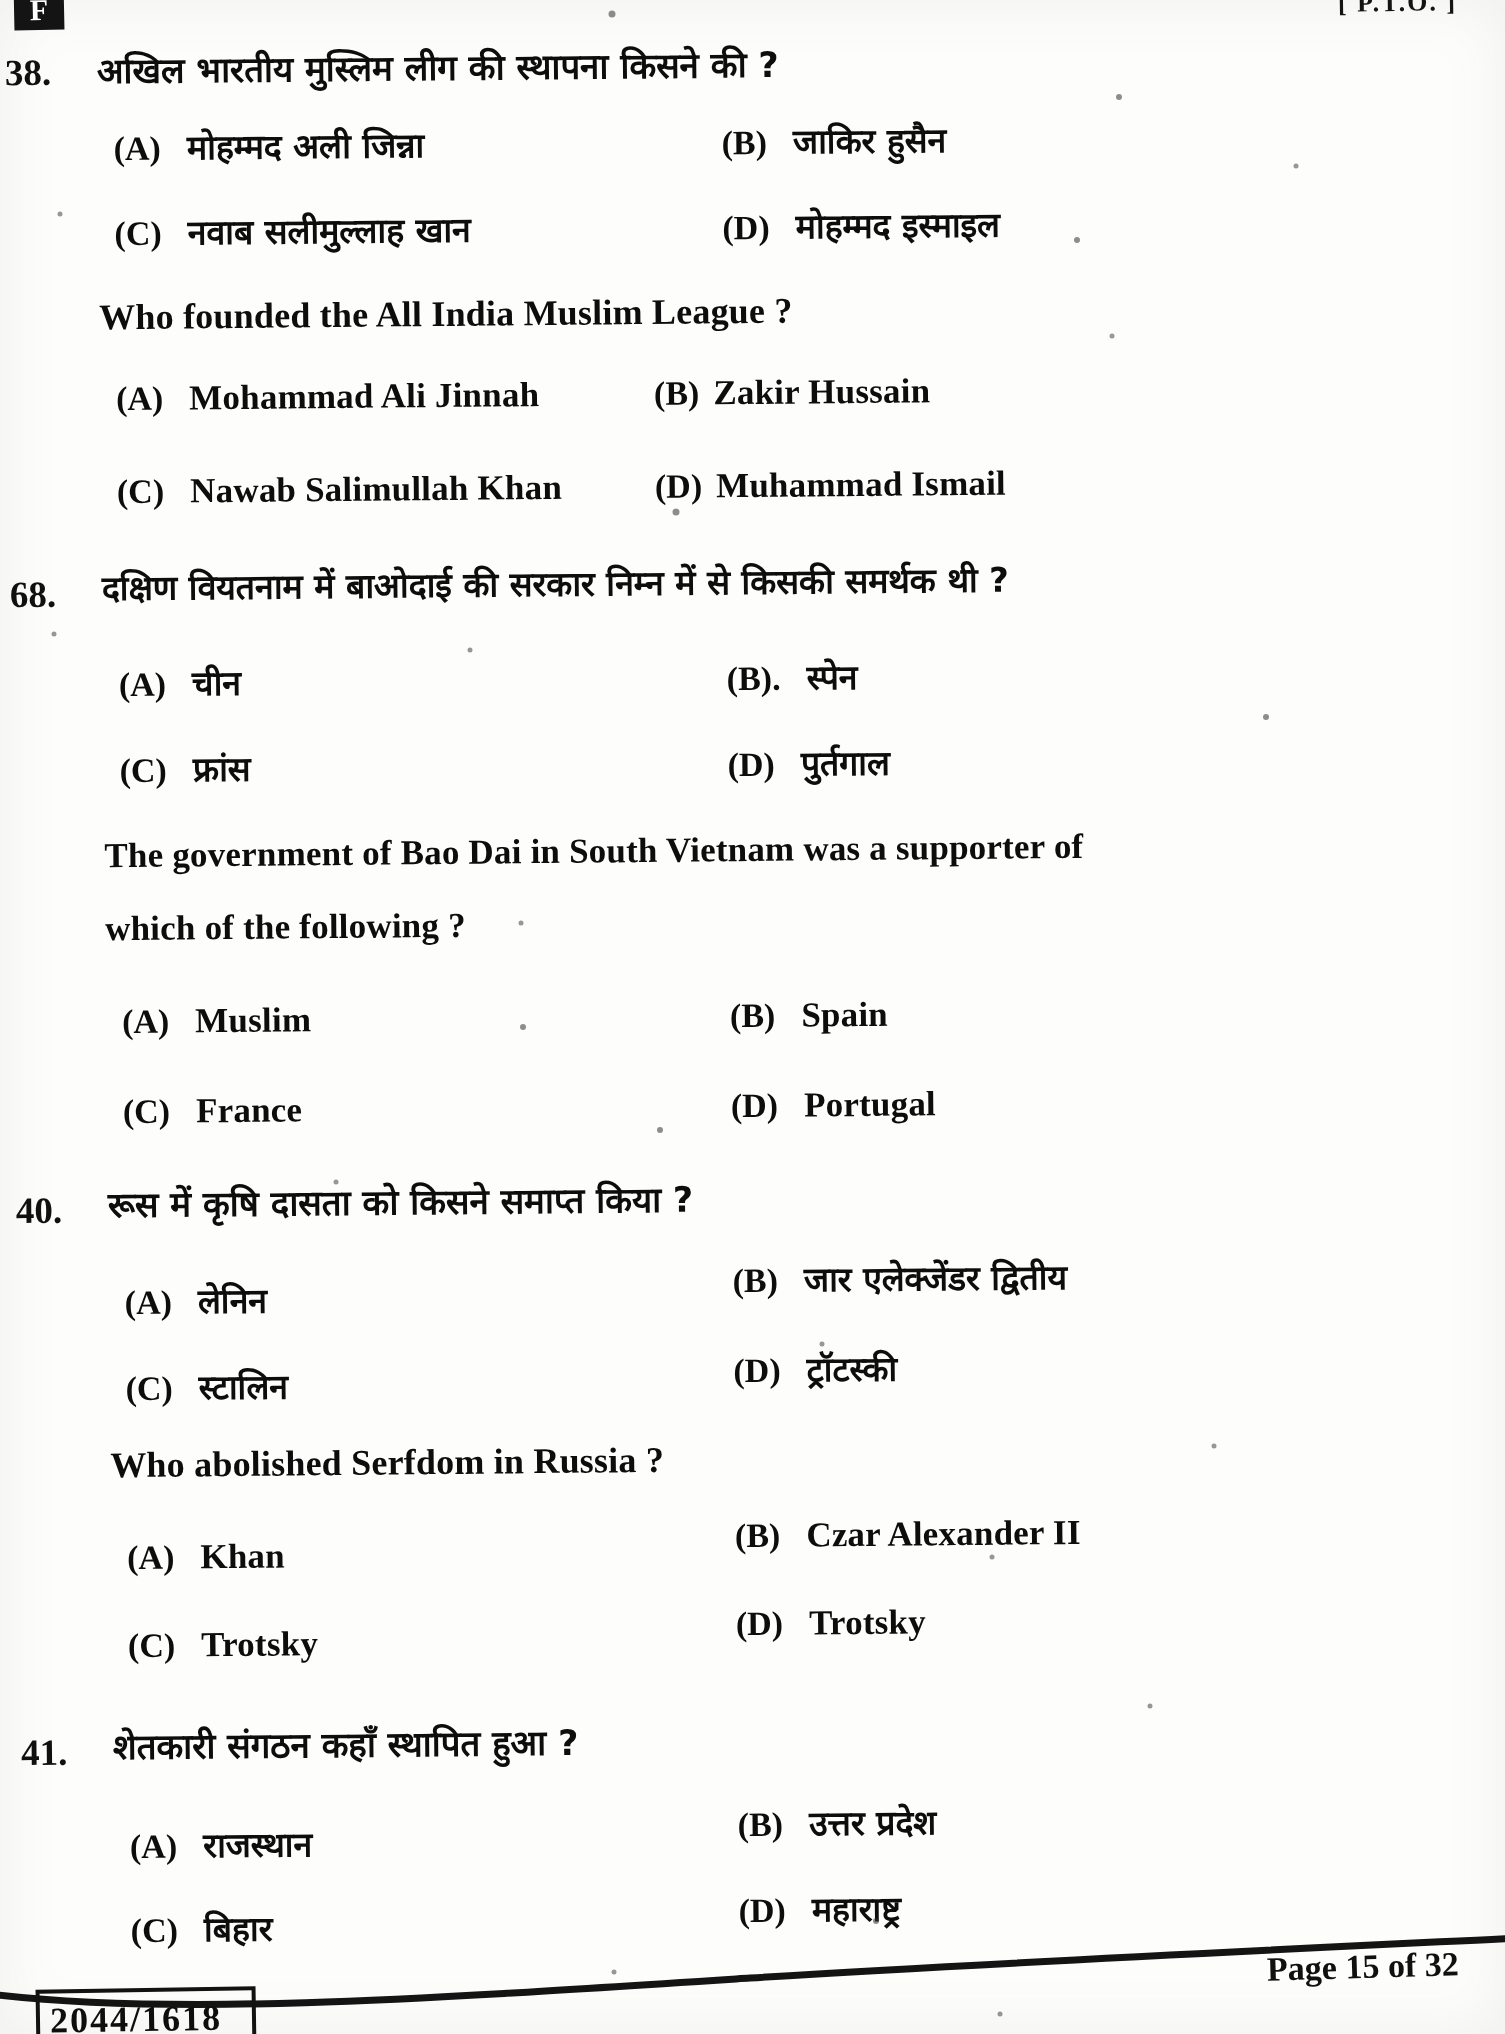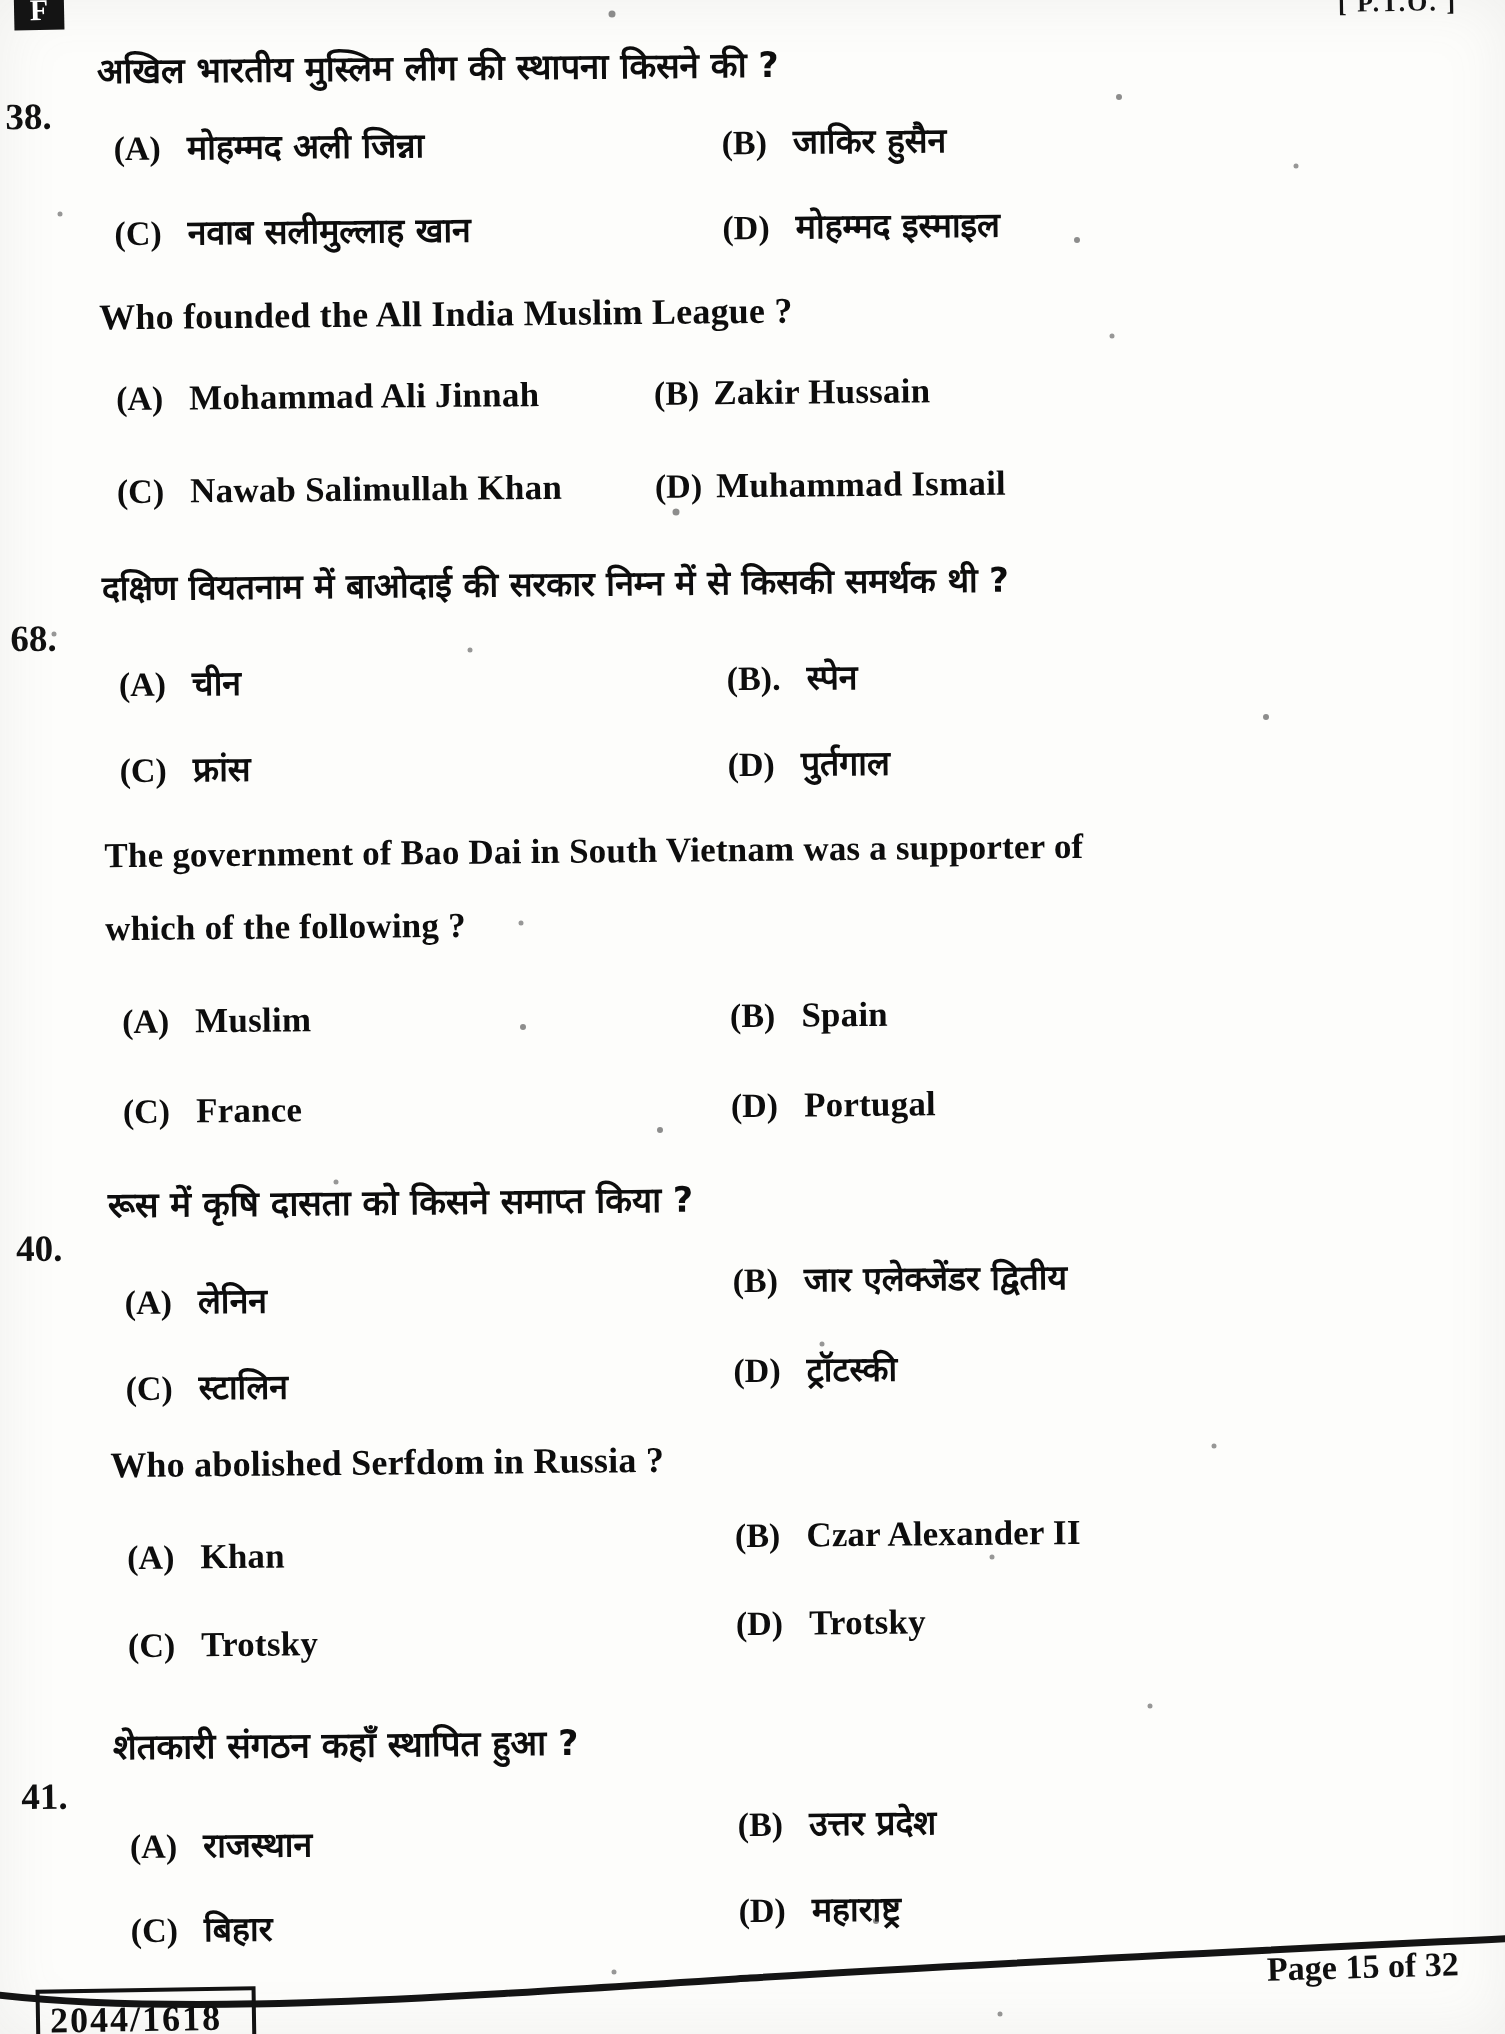--- a/index.html
+++ b/index.html
@@ -73,21 +73,20 @@
 
   .qblock { position: absolute; left: 0; width: 1400px; }
 
   .qnum {
     position: absolute;
     left: 14px;
     font-family: "Liberation Serif", serif;
     font-weight: 700;
     font-size: 37px;
     color: #101010;
-    margin-top: 44px;
   }
 
   .qtext-hi {
     position: absolute;
     left: 106px;
     font-family: "DejaVu Sans", sans-serif;
     font-weight: 700;
     font-size: 35px;
     letter-spacing: -0.2px;
     color: #0d0d0d;
@@ -245,21 +244,21 @@
       </div>
       <div class="opt" style="top:538px; left:122px;">
         <span class="tag">(C)</span><span class="val-en">France</span>
       </div>
       <div class="opt" style="top:538px; left:730px;">
         <span class="tag">(D)</span><span class="val-en">Portugal</span>
       </div>
     </div>
 
     <div class="qblock" style="top:1160px;">
-      <div class="qnum" style="top:16px;font-family:Liberation Serif, serif;">40.</div>
+      <div class="qnum" style="top:22px;font-family:Liberation Serif, serif;">40.</div>
       <div class="qtext-hi" style="top:14px;">रूस में कृषि दासता को किसने समाप्त किया ?</div>
 
       <div class="opt col-l" style="top:112px;">
         <span class="tag">(A)</span><span class="val-hi">लेनिन</span>
       </div>
       <div class="opt" style="top:96px; left:730px;">
         <span class="tag">(B)</span><span class="val-hi">जार एलेक्जेंडर द्वितीय</span>
       </div>
       <div class="opt col-l" style="top:198px;">
         <span class="tag">(C)</span><span class="val-hi">स्टालिन</span>

